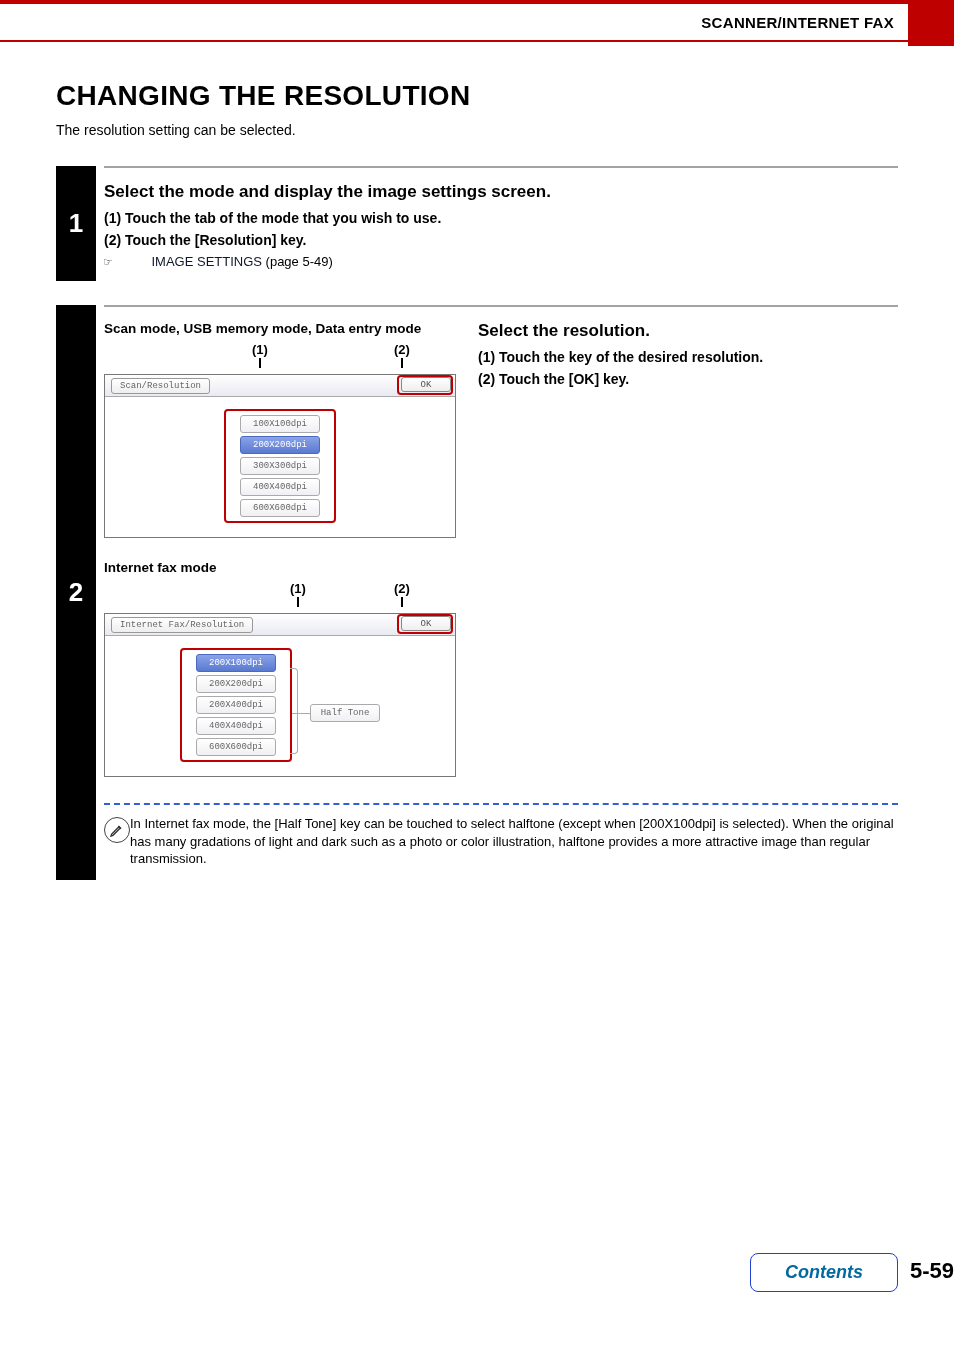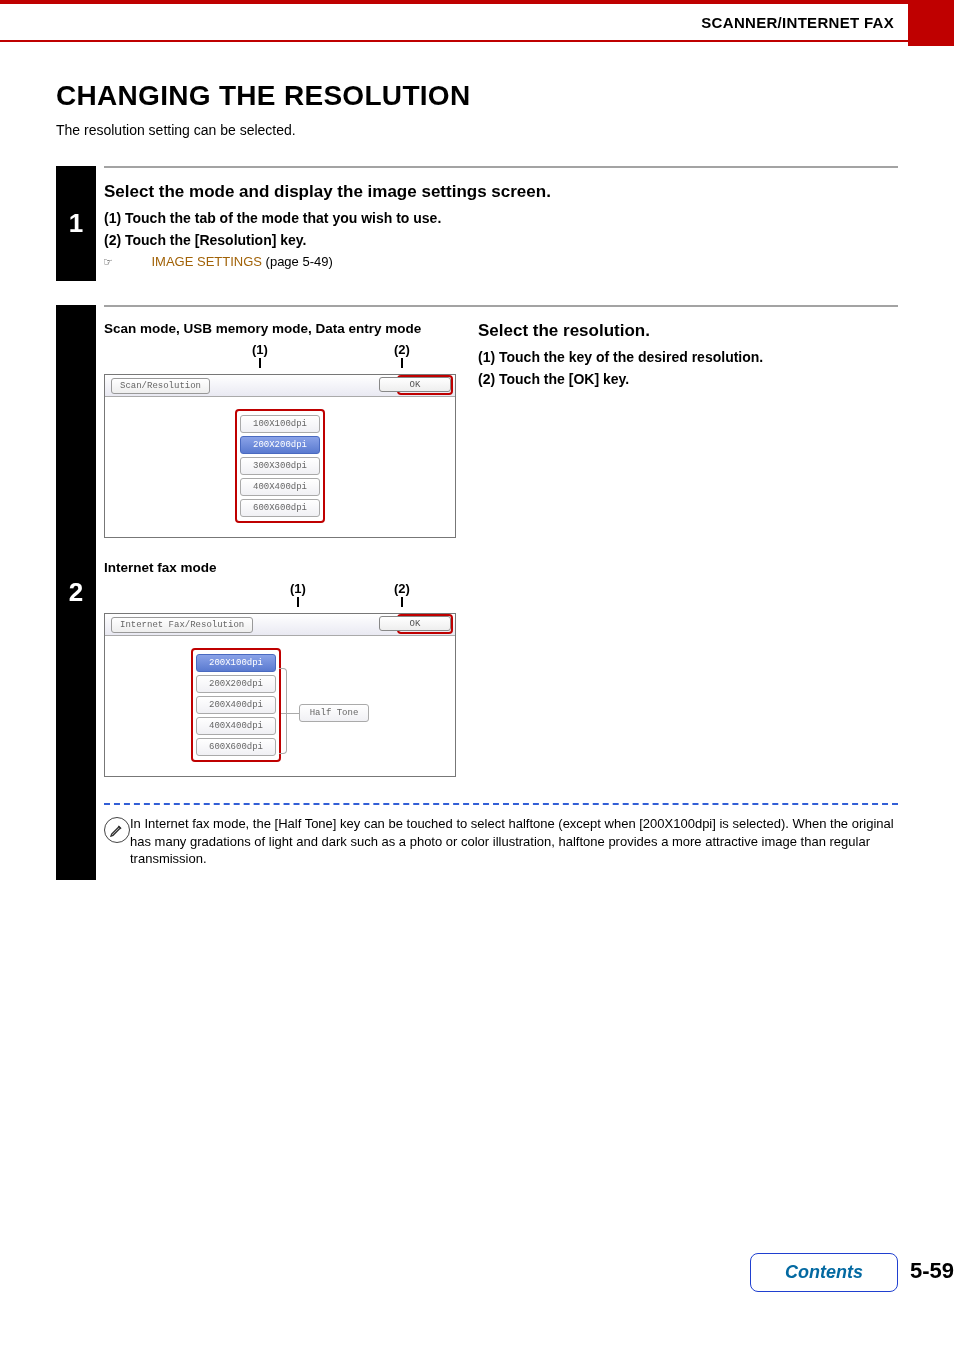--- a/index.html
+++ b/index.html
@@ -87,21 +87,21 @@
   }
   .ref-line {
     font-size: 13px;
     margin-top: 2px;
   }
   .ref-icon {
     display: inline-block;
     font-family: monospace;
   }
   .xref {
-    color: #a16207;
+    color: #0f172a;
     padding-left: 36px;
   }
   .step2-layout {
     display: flex;
     gap: 22px;
   }
   .left-col { width: 352px; flex-shrink:0; }
   .right-col { flex: 1; }
   .mode-label {
     font-size: 13.5px;
@@ -153,37 +153,37 @@
     display:flex;align-items:center;
   }
   .panel-ok {
     position: absolute;
     right: 4px;
     top: 2px;
     border: 1px solid #888;
     border-radius: 3px;
     background: linear-gradient(#fff,#eee);
     height: 15px;
-    width: 72px;
+    width: 50px;
     font-size: 9px;
     display:flex;align-items:center;justify-content:center;
     color:#555;
   }
   .panel-body {
     padding: 12px 8px 14px 8px;
     display: flex;
     justify-content: center;
     gap: 18px;
     align-items: flex-start;
     min-height: 130px;
   }
   .res-stack {
     border: 2.5px solid #bf0000;
     border-radius: 4px;
-    padding: 4px 3px;
+    padding: 4px 14px;
     display: flex;
     flex-direction: column;
     gap: 3px;
   }
   .res-btn {
     border: 1px solid #aaa;
     border-radius: 3px;
     background: linear-gradient(#fff,#f0f0f4);
     width: 80px;
     height: 18px;

